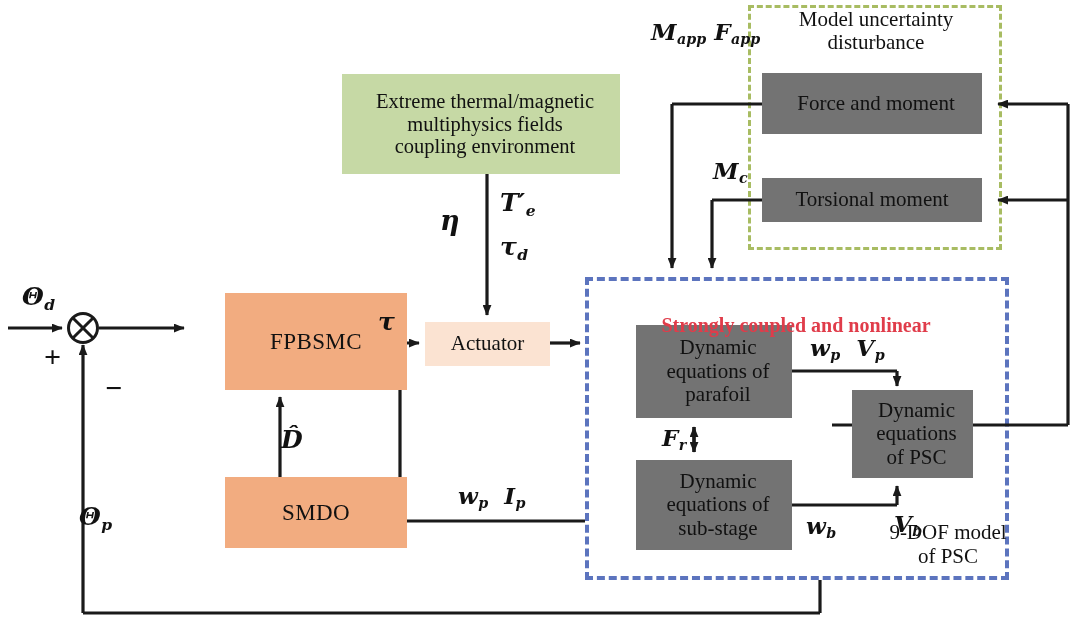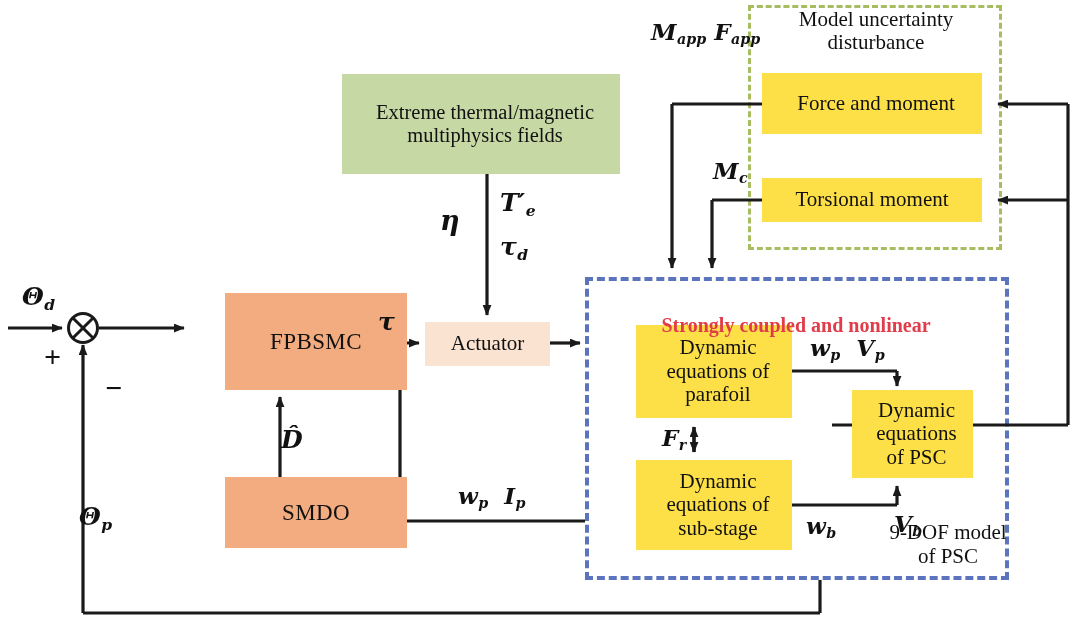--- a/index.html
+++ b/index.html
@@ -7,21 +7,21 @@
   #diagram{position:relative;width:1080px;height:625px;overflow:hidden;background:#fff;}
   svg.wires{position:absolute;left:0;top:0;width:1080px;height:625px;pointer-events:none;}
 
   .blk{position:absolute;display:flex;align-items:center;justify-content:center;
        text-align:center;line-height:1.12;box-sizing:border-box;}
   .blk span{display:block;width:100%;padding:0 4px;}
 
   .orange{background:#F2AC80;font-size:23px;letter-spacing:.4px;margin-left:35px;}
   .peach{background:#FBE3D2;font-size:21px;}
   .green{background:#C6D9A5;font-size:20.5px;}
-  .cyan{background:#fde047;font-size:21px;}
+  .cyan{background:#737373;font-size:21px;}
 
   .dashbox{position:absolute;box-sizing:border-box;background:transparent;}
   .dash-green{border:3px dashed #A8BC62;}
   .dash-blue{border:4px dashed #5C74BE;}
 
   .lbl{position:absolute;font-family:"Liberation Serif",serif;white-space:nowrap;}
   .math{font-style:italic;font-weight:bold;}
   .sub{font-size:.62em;font-style:italic;font-weight:bold;vertical-align:-0.30em;
        letter-spacing:0;margin-left:.5px;}
   .red{color:#E03C4A;font-weight:bold;margin-top:27px;}
@@ -89,20 +89,21 @@
 
       <line x1="694" y1="427" x2="694" y2="452" marker-end="url(#ah)"></line>
       <line x1="694" y1="452" x2="694" y2="427" marker-end="url(#ah)"></line>
     </g>
   </svg>
 
   <div class="blk green" style="left:342px;top:74px;width:278px;height:100px;">
     <span>
       <span>Extreme thermal/magnetic</span>
       <span>multiphysics fields</span>
+      <span>coupling environment</span>
     </span>
   </div>
 
   <div class="blk orange" style="left:190px;top:293px;width:182px;height:97px;">
     <span>FPBSMC</span>
   </div>
 
   <div class="blk orange" style="left:190px;top:477px;width:182px;height:71px;">
     <span>SMDO</span>
   </div>

